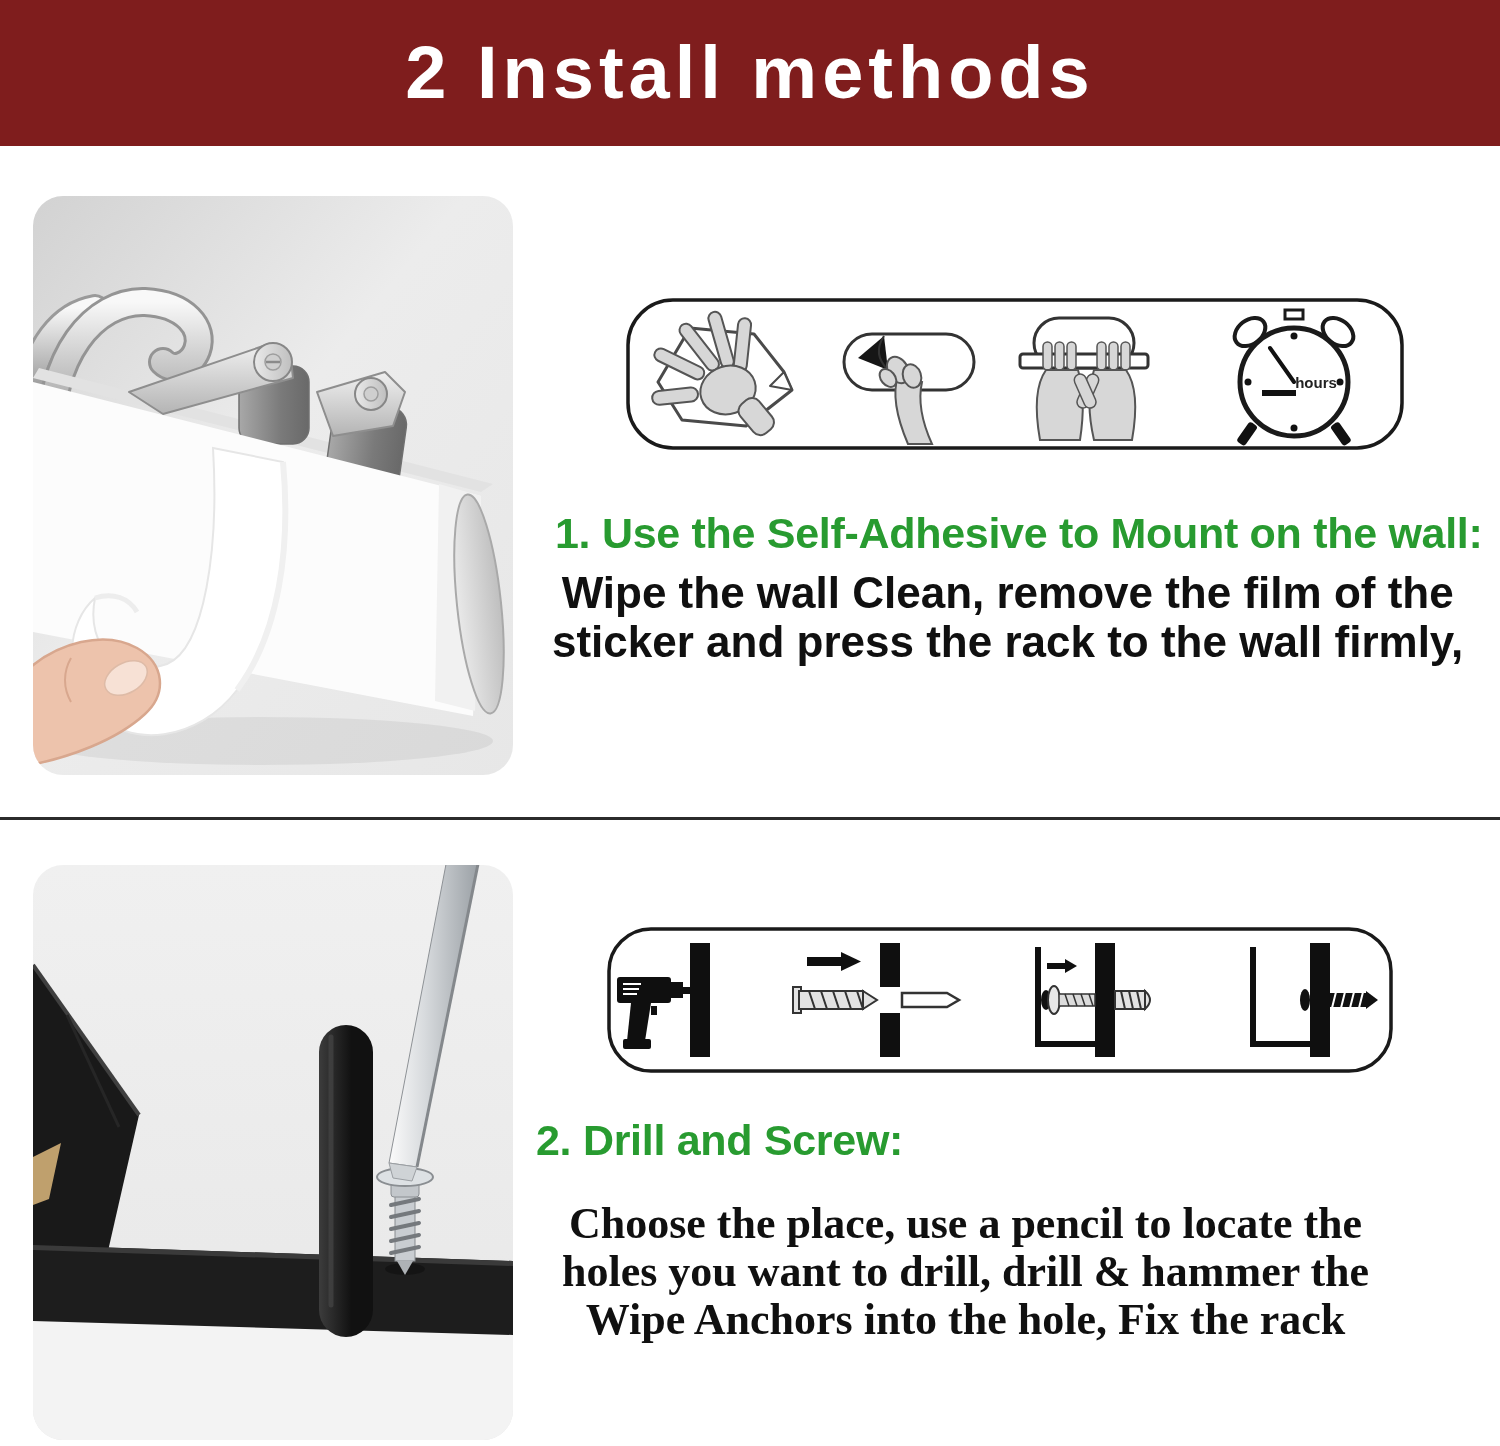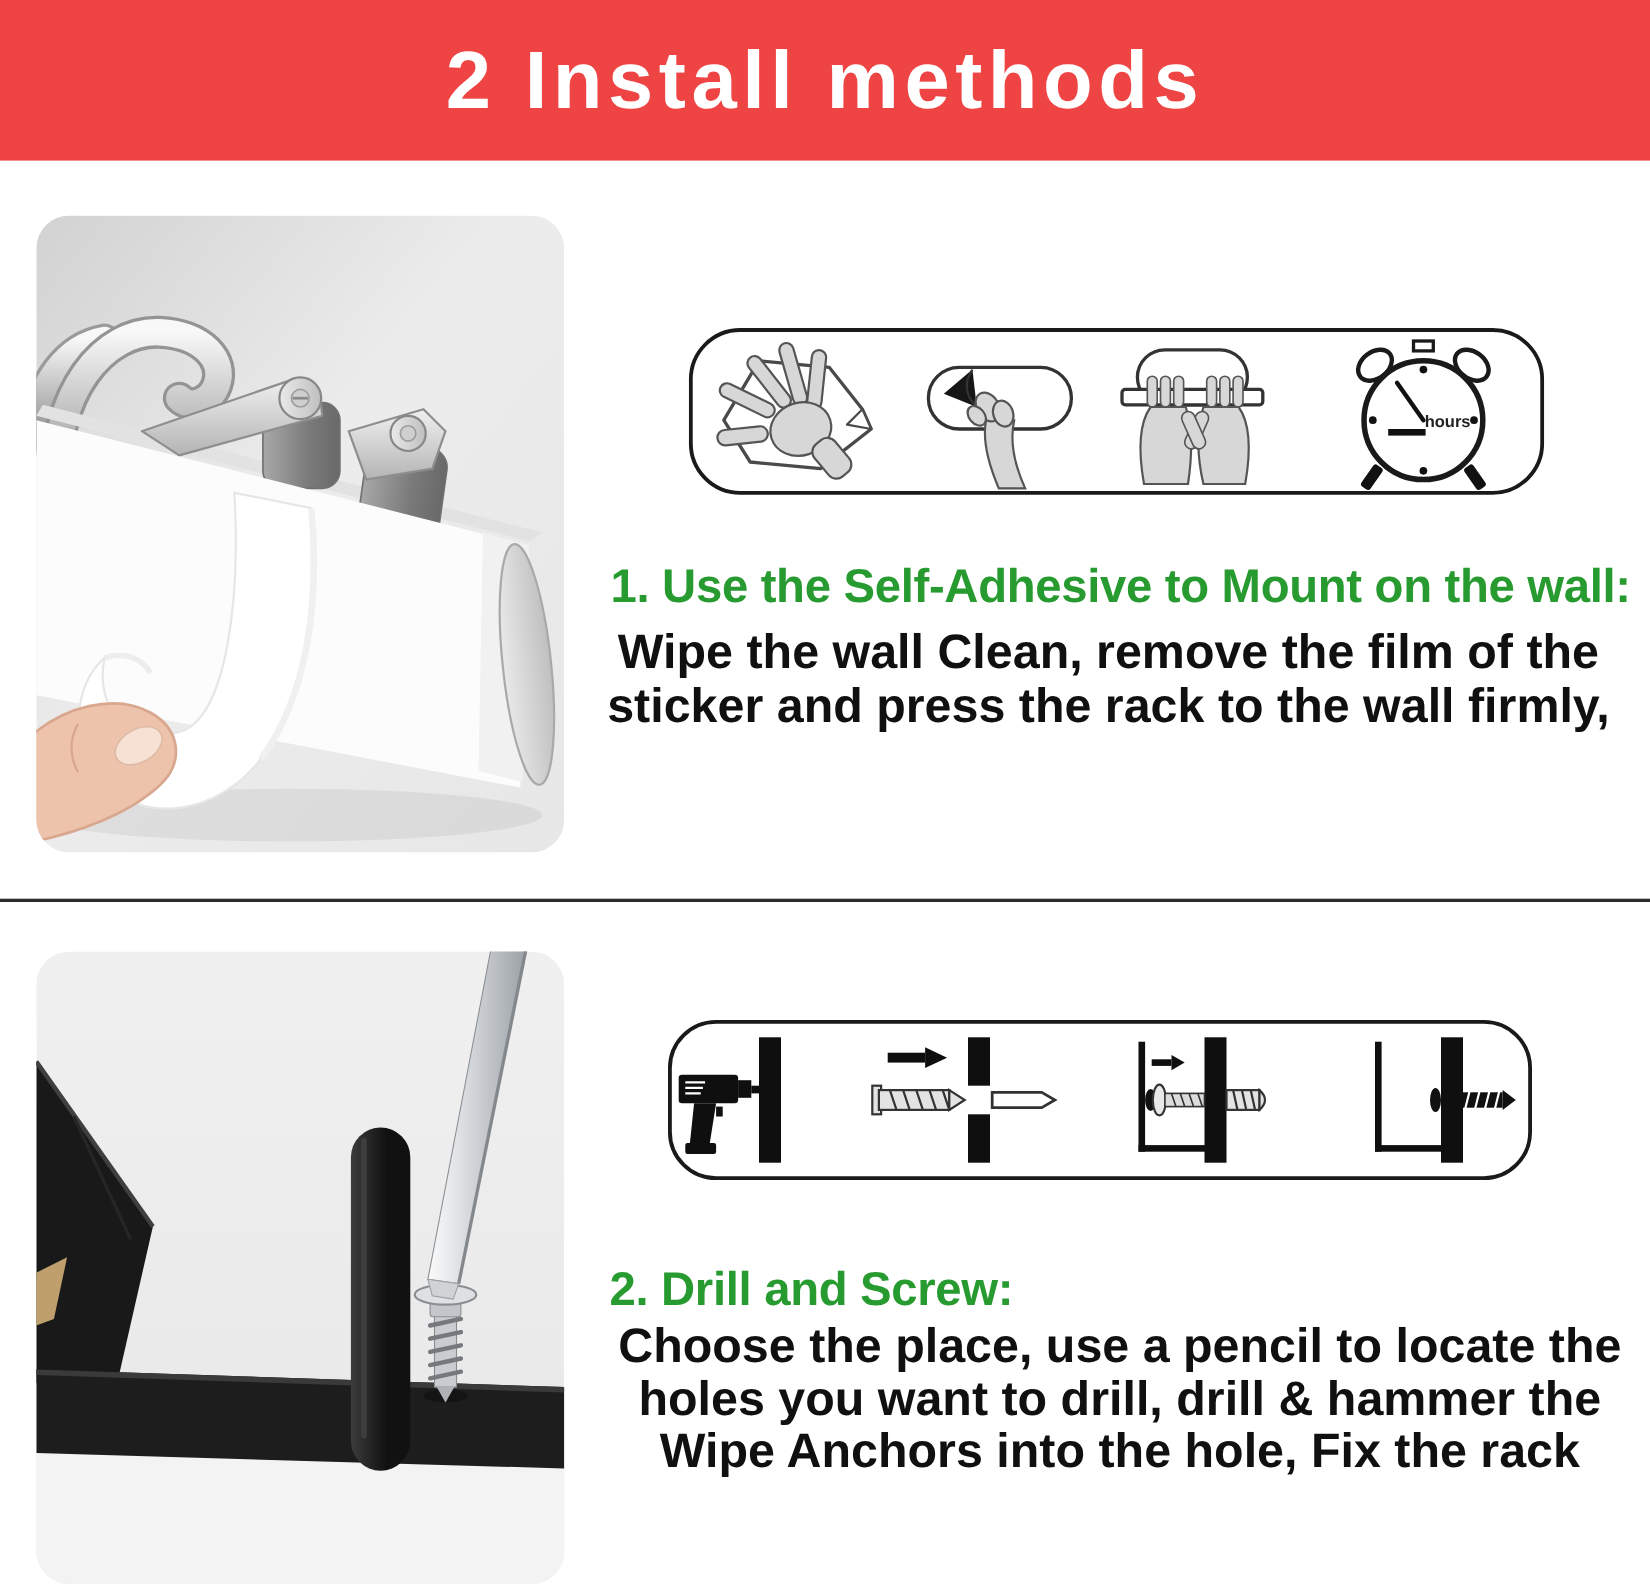--- a/index.html
+++ b/index.html
@@ -2,40 +2,40 @@
 <html><head>
 <meta charset="utf-8">
 <style>
   html,body{margin:0;padding:0;background:#ffffff;}
   #page{
     position:relative;width:1500px;height:1446px;background:#ffffff;overflow:hidden;
     font-family:"Liberation Sans","DejaVu Sans",sans-serif;
   }
   .banner{
     position:absolute;left:0;top:0;width:1500px;height:146px;
-    background:#ef4444;display:flex;align-items:center;justify-content:center;
+    background:#7f1d1d;display:flex;align-items:center;justify-content:center;
   }
   .banner h1{
     margin:0;color:#ffffff;font-size:74px;font-weight:bold;letter-spacing:5px;line-height:1;
   }
   .photo{position:absolute;display:block;}
   .photo1{left:33px;top:196px;width:480px;height:579px;}
   .photo2{left:33px;top:865px;width:480px;height:575px;}
   .strip{position:absolute;display:block;}
   .strip1{left:626px;top:298px;width:778px;height:152px;}
   .strip2{left:607px;top:927px;width:786px;height:146px;}
   .m-heading{
     position:absolute;font-weight:bold;color:#289b30;font-size:43px;line-height:1.1;
     letter-spacing:-0.3px;white-space:nowrap;
   }
   .m1-heading{left:527px;top:510px;margin-left:28px;}
-  .m2-heading{left:536px;top:1149px;margin-left:18px;}
+  .m2-heading{left:536px;top:1117px;}
   .m-body{position:absolute;font-weight:bold;color:#101010;font-size:44px;}
   .m1-body{left:552px;top:568px;line-height:49px;}
-  .m2-body{left:562px;top:1200px;line-height:48px;}
+  .m2-body{left:562px;top:1200px;line-height:48px;font-family:Liberation Serif, serif;}
   .m-body div{white-space:nowrap;text-align:center;}
   .divider{position:absolute;left:0;top:817px;width:1500px;height:3px;background:#2b2b2b;}
   text{font-family:"Liberation Sans","DejaVu Sans",sans-serif;}
 </style>
 </head>
 <body>
 
 <div id="page">
 
   <div class="banner">

